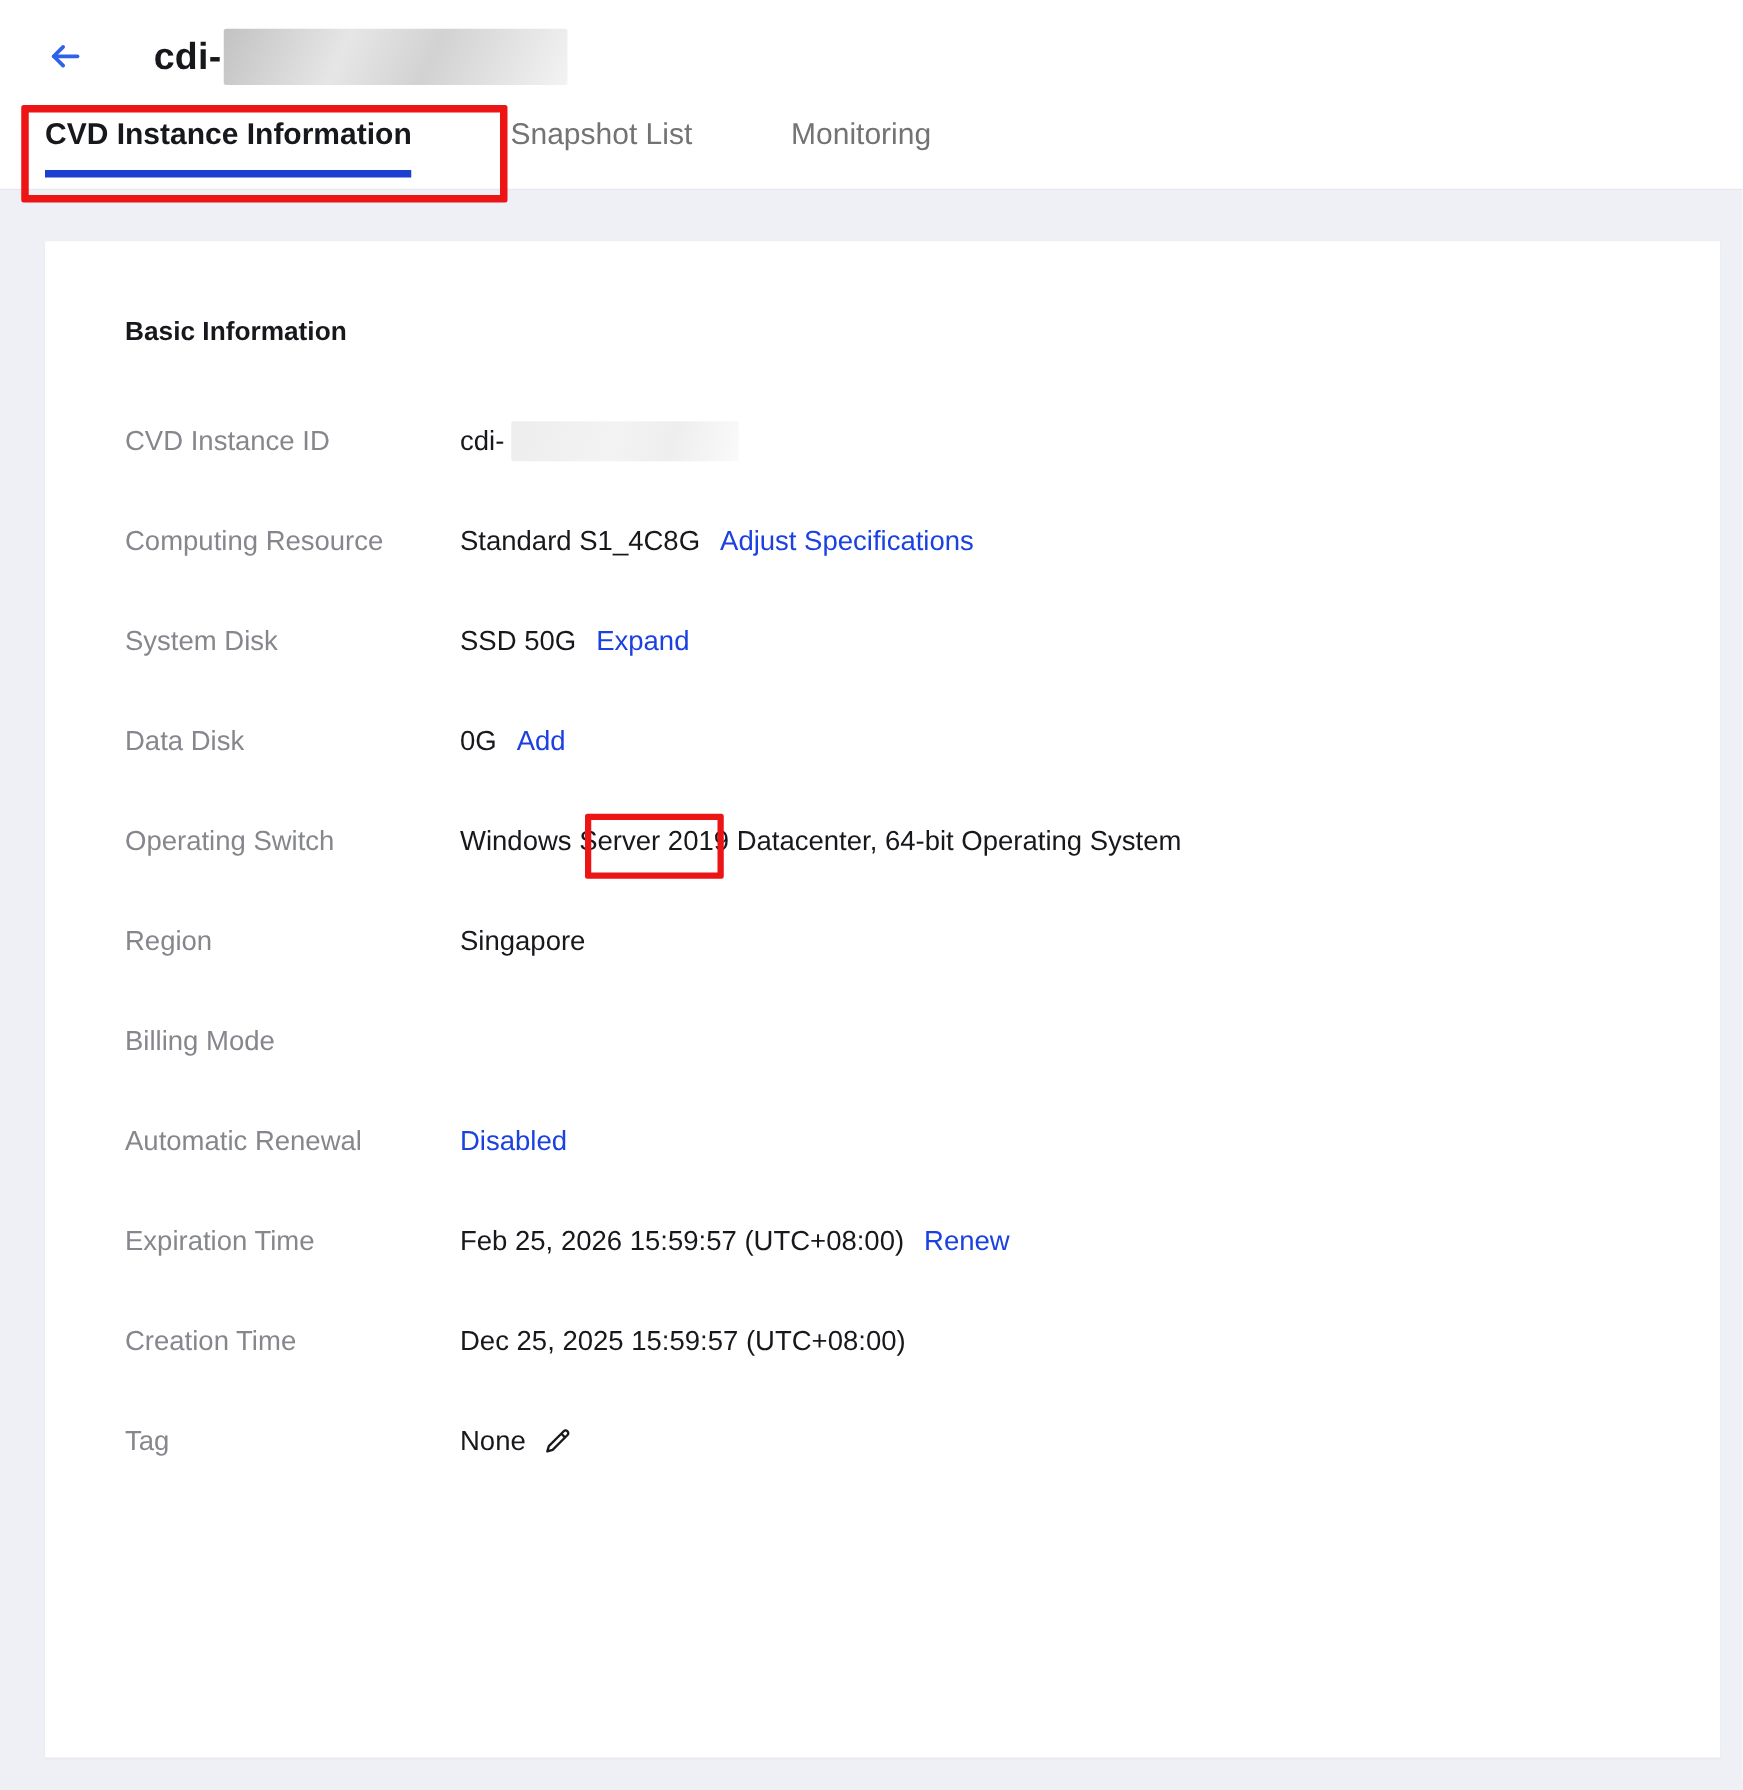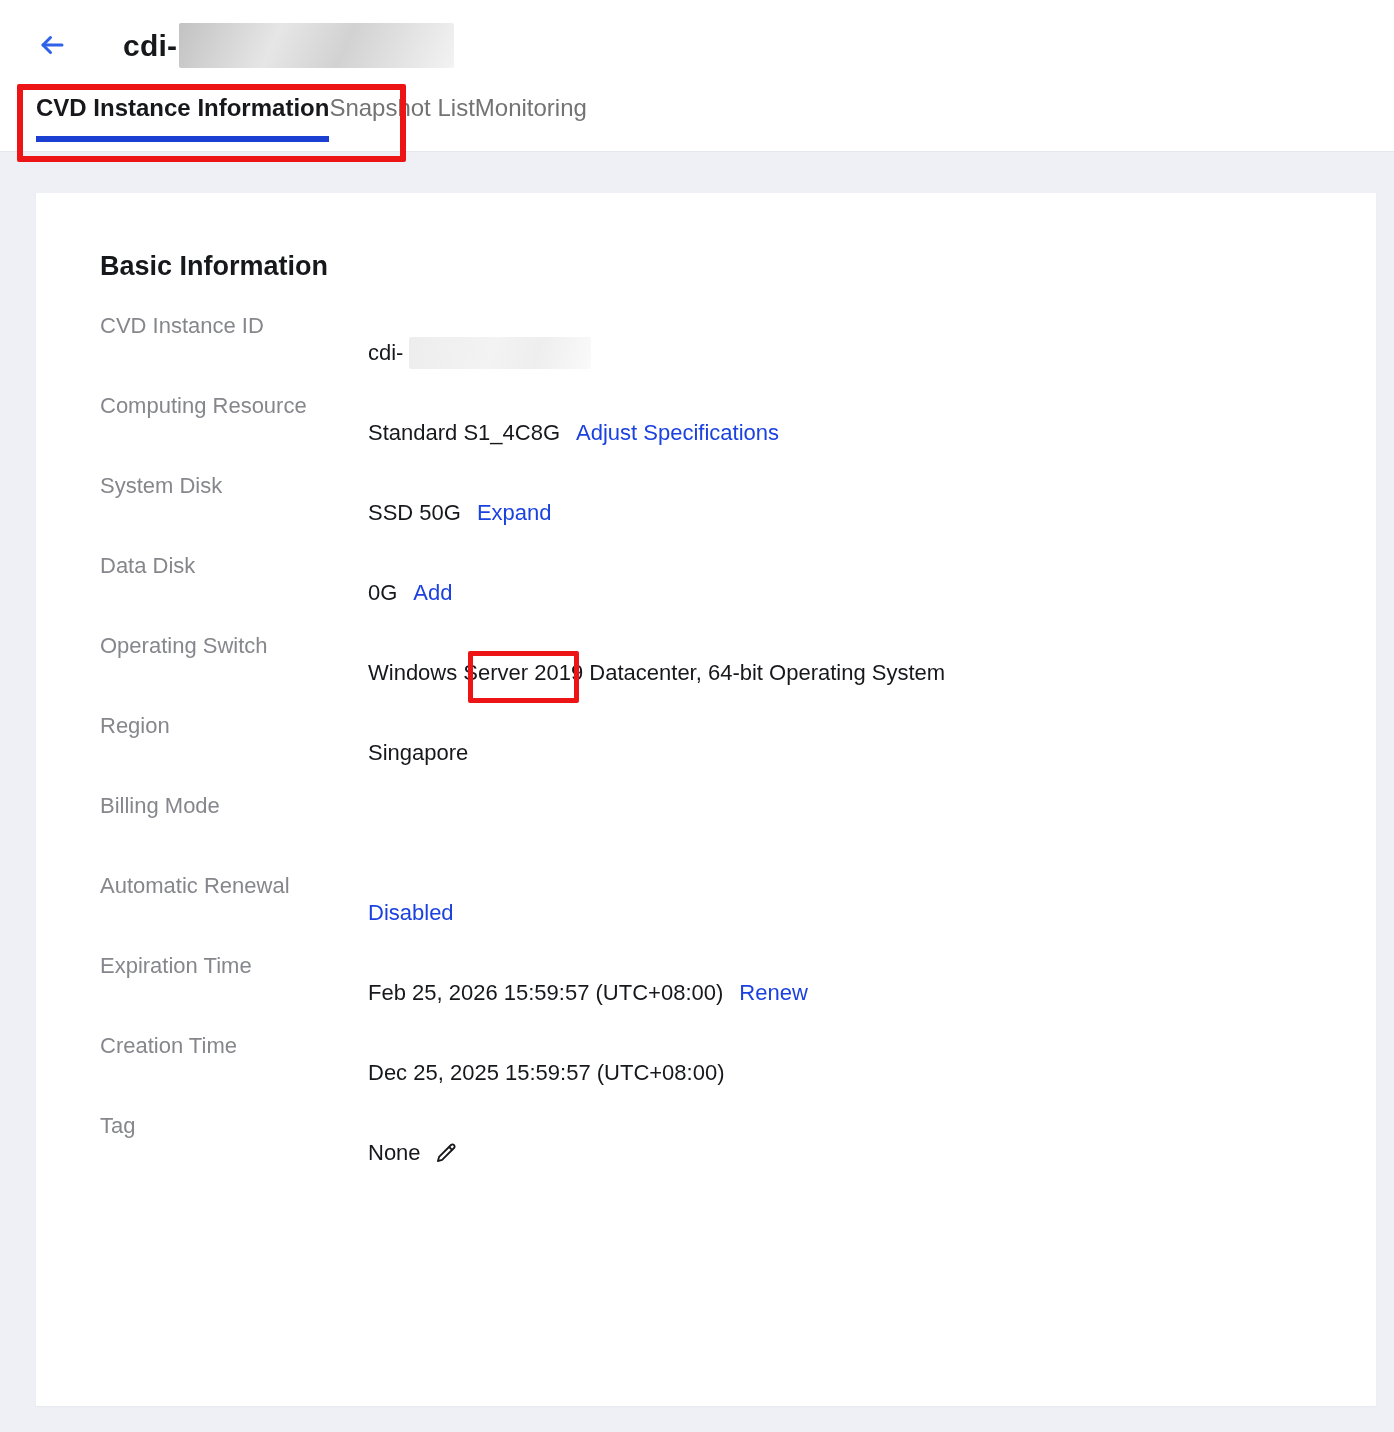--- a/index.html
+++ b/index.html
@@ -36,43 +36,43 @@
   .page-title{
     font-size:30px;font-weight:700;margin:0 0 0 55px;line-height:45px;
     letter-spacing:.2px;
   }
   .redacted-title{
     width:275px;height:45px;margin-left:2px;border-radius:2px;
     background:linear-gradient(115deg,#c2c2c2 0%,#e6e6e6 35%,#d2d2d2 60%,#f3f3f3 100%);
   }
   
   .tab-bar{
-    display:flex;padding-left:36px;margin-top:24px;
+    display:flex;gap:79px;padding-left:36px;margin-top:24px;
     align-items:flex-end;
   }
   .tab{
     font-size:24px;color:#737373;line-height:28px;
     padding-bottom:14px;cursor:pointer;border-bottom:6px solid transparent;
   }
   .tab.active{
     font-weight:700;color:var(--text-dark);
     border-bottom:6px solid var(--tab-underline);
   }
   
   .card{
     position:absolute;left:36px;top:193px;width:1340px;height:1213px;
     background:#ffffff;border-radius:1px;
     box-shadow:0 1px 2px rgba(50,60,90,.04);
     padding:56px 0 0 64px;
   }
   .section-title{
-    font-size:27px;font-weight:700;margin:0 16px 30px 0;line-height:34px;
+    font-size:21px;font-weight:700;margin:0 16px 30px 0;line-height:34px;
   }
   .row{
-    display:flex;height:80px;
+    display:flex;align-items:center;height:80px;
   }
   .row-label{
     width:268px;flex:none;font-size:22px;color:var(--text-gray);
   }
   .row-value-wrap{
     display:flex;align-items:center;font-size:22px;
   }
   .row-value-text{color:var(--text-dark);}
   .row-value-text.blue{color:var(--accent-blue);}
   .redacted-box{

